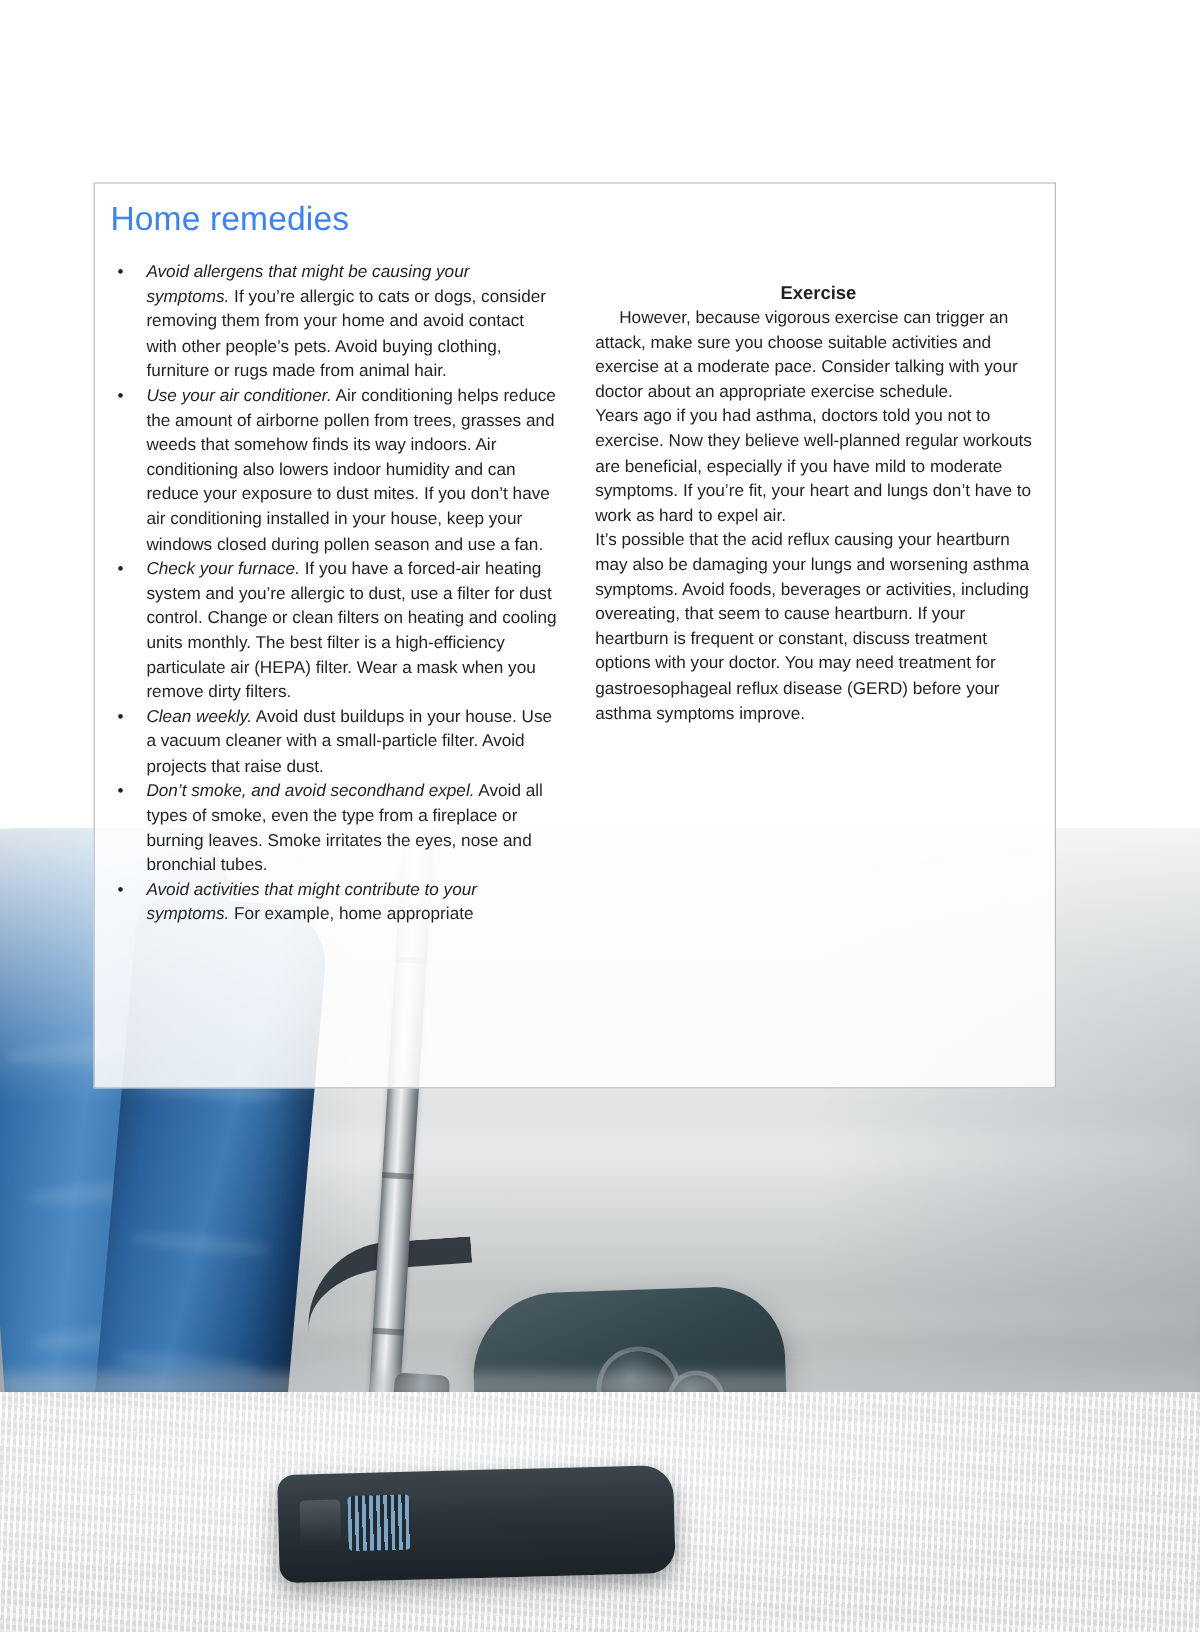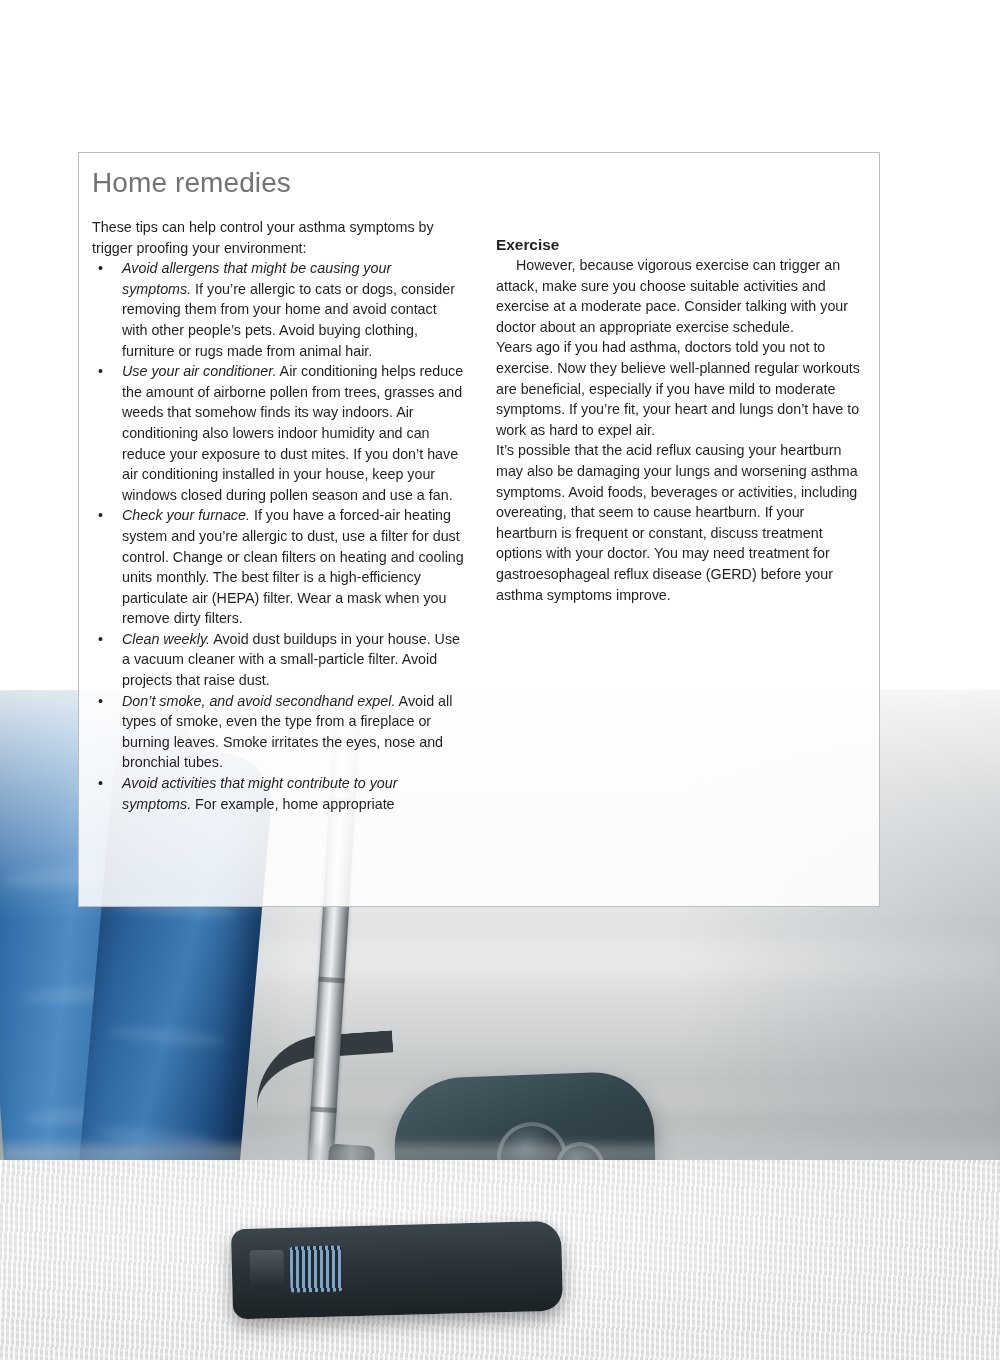--- a/index.html
+++ b/index.html
@@ -217,21 +217,21 @@
   }
   #panel-inner {
     position: absolute;
     left: 13px;
     top: 14px;
     width: 778px;
   }
   h1#title {
     font-size: 28px;
     font-weight: normal;
-    color: #737373;
+    color: #3b82f6;
     margin: 0 0 18px 0;
     letter-spacing: 0.1px;
   }
   .cols {
     display: flex;
     gap: 32px;
   }
   .col {
     width: 372px;
     font-size: 14.3px;
@@ -257,20 +257,21 @@
     position: absolute;
     left: 6px;
     top: 0;
   }
   .it { font-style: italic; }
   h2.sub {
     font-size: 15.4px;
     font-weight: bold;
     margin: 17px 0 0 0;
     line-height: 21px;
+    text-align: center;
   }
   .blk { margin-top: 0; }
 </style>
 </head>
 <body>
 
 <div id="photo">
   <div class="bg-wall"></div>
   <div class="bg-wall-streak" style="top:250px;height:40px;"></div>
   <div class="bg-wall-streak" style="top:400px;height:26px;opacity:.5;"></div>
@@ -316,21 +317,20 @@
   <div class="photo-haze"></div>
 </div>
 
 <div id="panel">
   <div id="panel-inner">
     <h1 id="title">Home remedies</h1>
 
     <div class="cols">
 
       <div class="col">
-        <p class="para">These tips can help control your asthma symptoms by trigger proofing your environment:</p>
 
         <ul class="bullets">
           <li>
             <span class="dot">•</span><span class="it">Avoid allergens that might be causing your symptoms.</span><span> If you’re allergic to cats or dogs, consider removing them from your home and avoid contact with other people’s pets. Avoid buying clothing, furniture or rugs made from animal hair.</span>
           </li>
           <li>
             <span class="dot">•</span><span class="it">Use your air conditioner.</span><span> Air conditioning helps reduce the amount of airborne pollen from trees, grasses and weeds that somehow finds its way indoors. Air conditioning also lowers indoor humidity and can reduce your exposure to dust mites. If you don’t have air conditioning installed in your house, keep your windows closed during pollen season and use a fan.</span>
           </li>
           <li>
             <span class="dot">•</span><span class="it">Check your furnace.</span><span> If you have a forced-air heating system and you’re allergic to dust, use a filter for dust control. Change or clean filters on heating and cooling units monthly. The best filter is a high-efficiency particulate air (HEPA) filter. Wear a mask when you remove dirty filters.</span>

